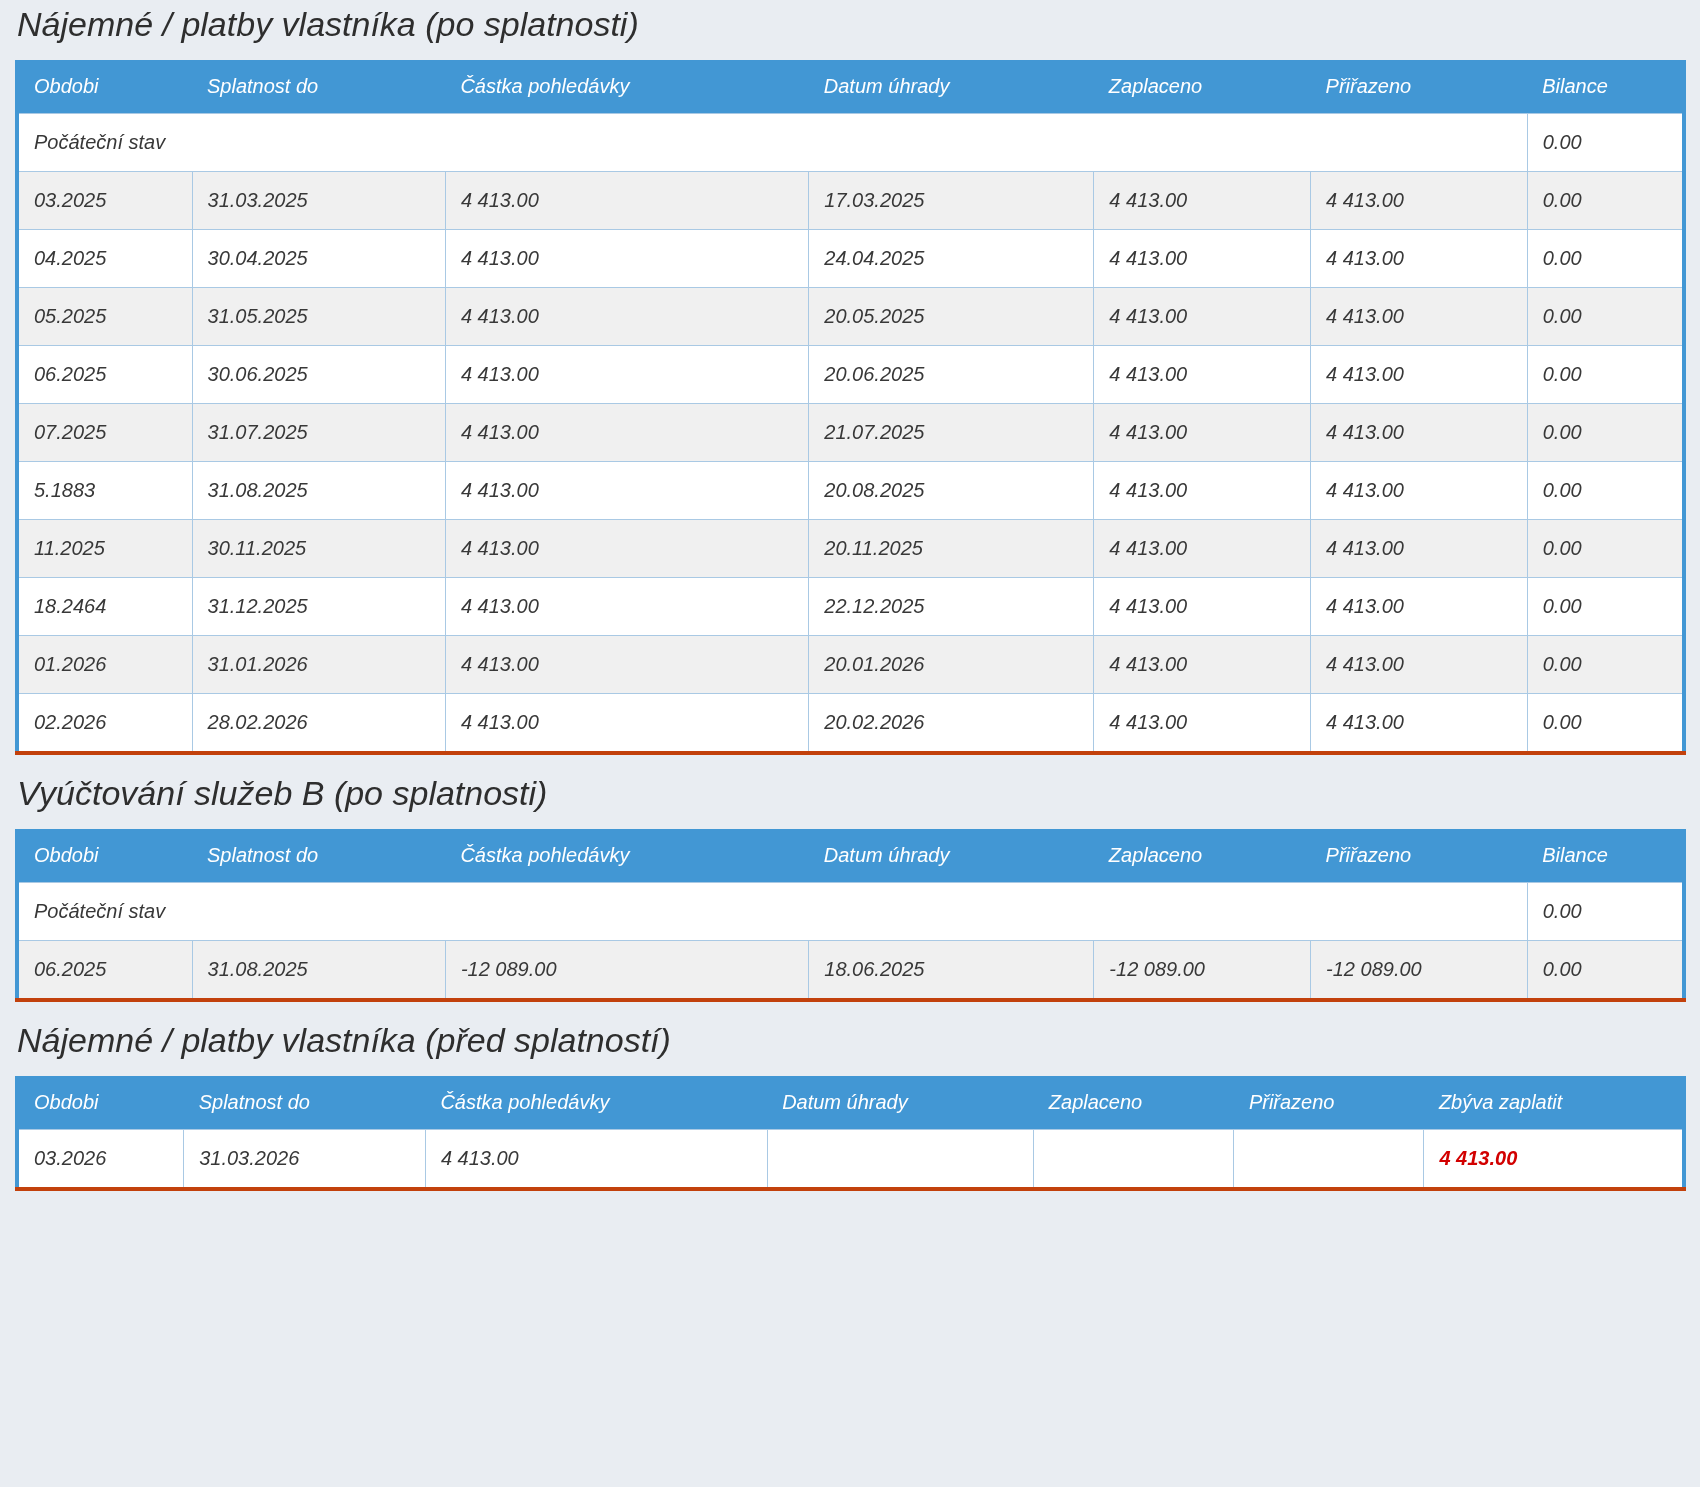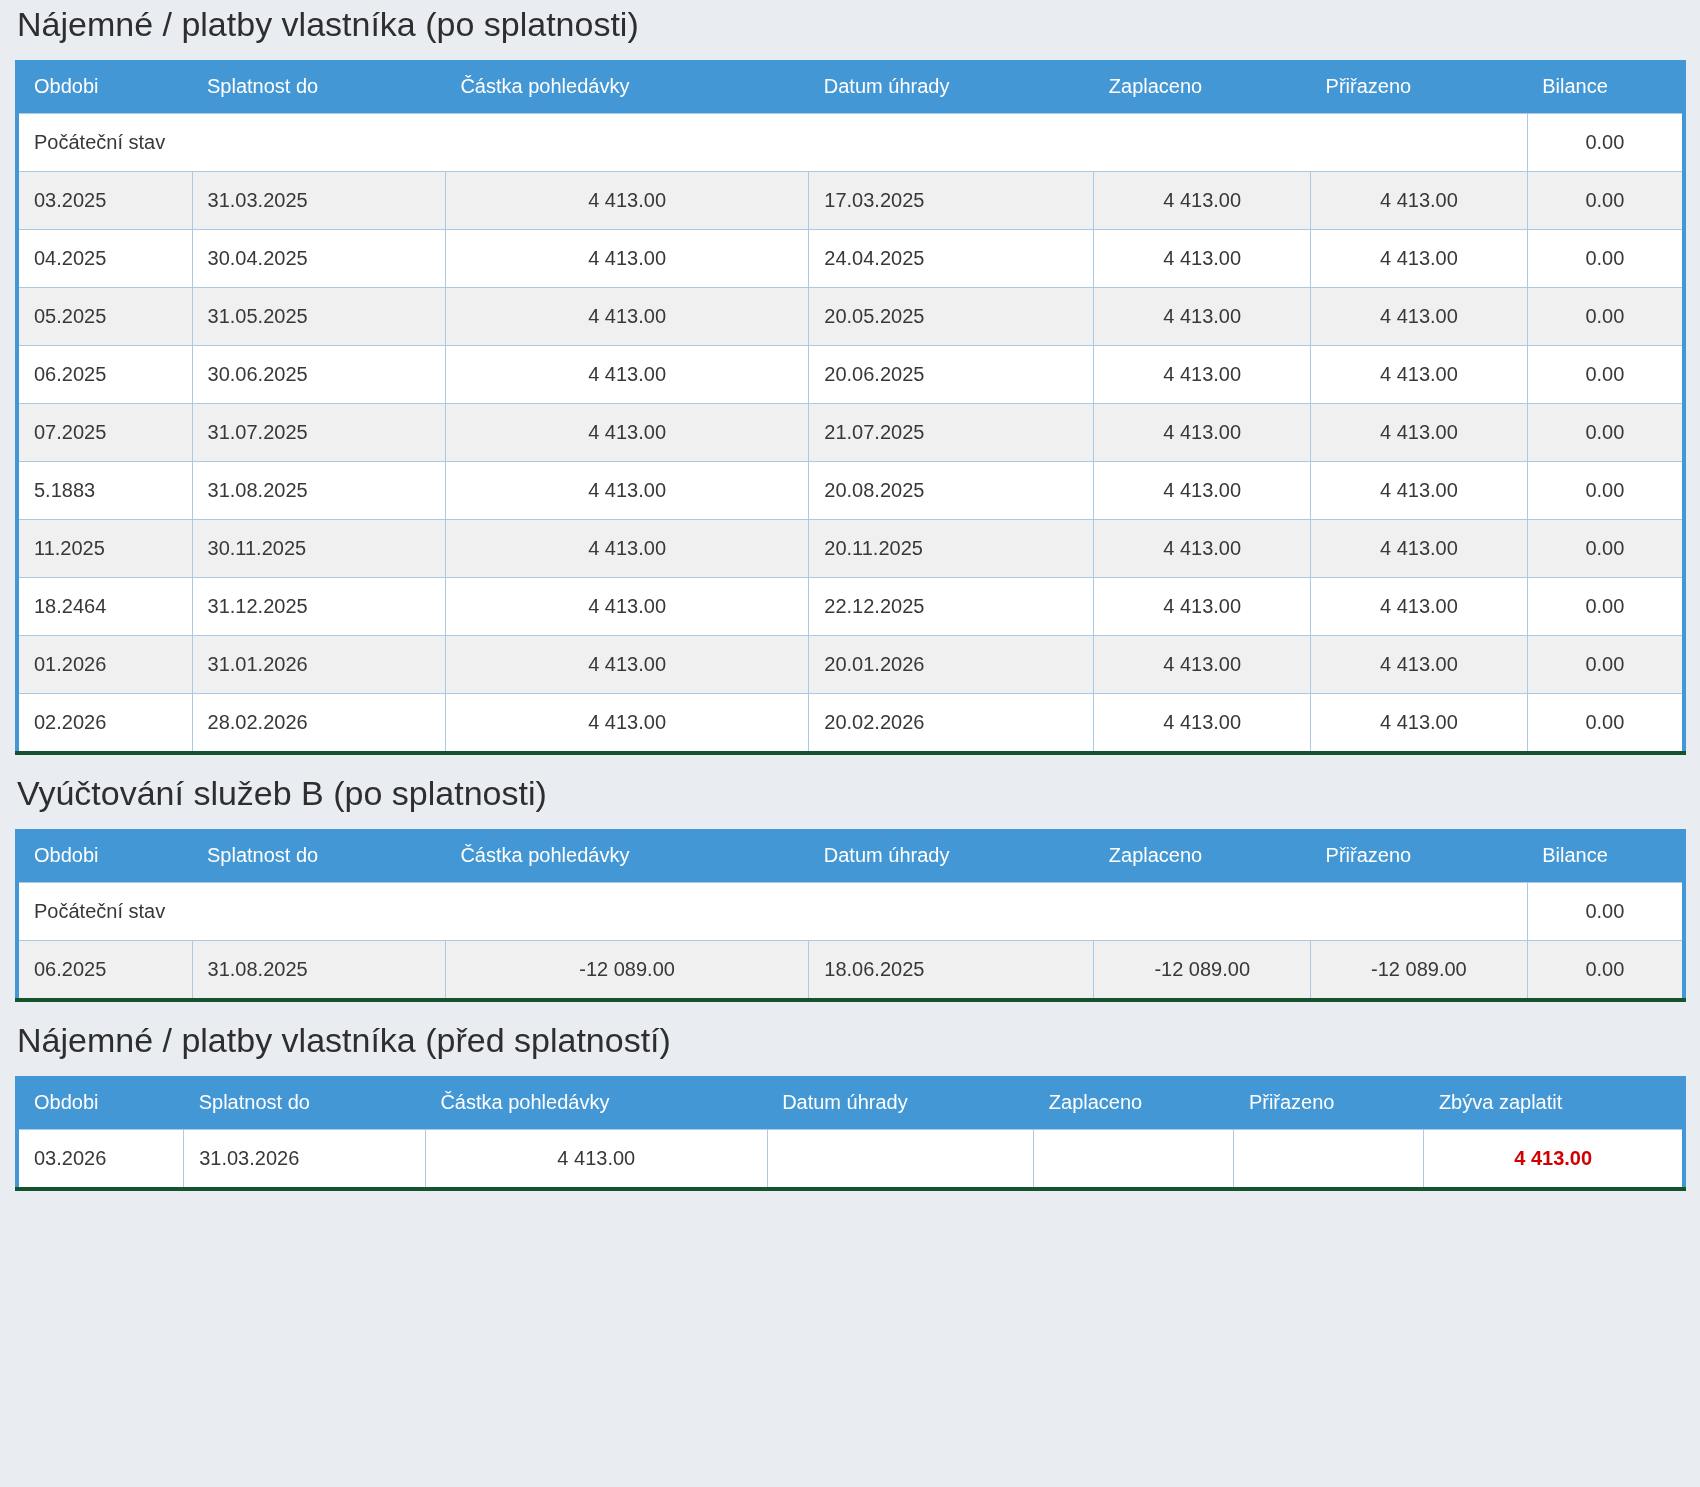--- a/index.html
+++ b/index.html
@@ -13,29 +13,29 @@
   }
   .wrap{padding:2px 14px 40px 15px;}
   h1.section-title{
     font-size:34px;
     font-weight:400;
     color:#2e2e2e;
     margin:0 0 14px 2px;
     line-height:44px;
     letter-spacing:0;
   }
-  .section{margin-top:0;}
+  .section{margin-top:0;font-style:italic;}
   .section + .section h1.section-title{margin-top:16px;}
   table.report{
     width:100%;
     border-collapse:collapse;
     background:#0369a1;
     border-left:4px solid #4297d4;
     border-right:4px solid #4297d4;
-    border-bottom:4px solid #14532d;
+    border-bottom:4px solid #c2410c;
     table-layout:fixed;
   }
   table.report th{
     background:#4297d4;
     color:#ffffff;
     font-weight:400;
     font-size:20px;
     text-align:left;
     padding:0 15px;
     height:53px;
@@ -46,21 +46,21 @@
   table.report td{
     font-size:20px;
     padding:0 15px;
     height:57px;
     border:1px solid #a9c9e4;
     background:#ffffff;
     overflow:hidden;
     white-space:nowrap;
   }
   table.report tr.stripe td{background:#f0f0f0;}
-  table.report td.num{text-align:center;margin-left:33px;}
+  table.report td.num{text-align:left;margin-left:33px;}
   table.report td.due{color:#d20000;font-weight:700;}
   table.report tr.init td{background:#ffffff;}
 </style>
 </head>
 <body>
 
 <div class="wrap">
 
   <div class="section">
     <h1 class="section-title">Nájemné / platby vlastníka (po splatnosti)</h1>

